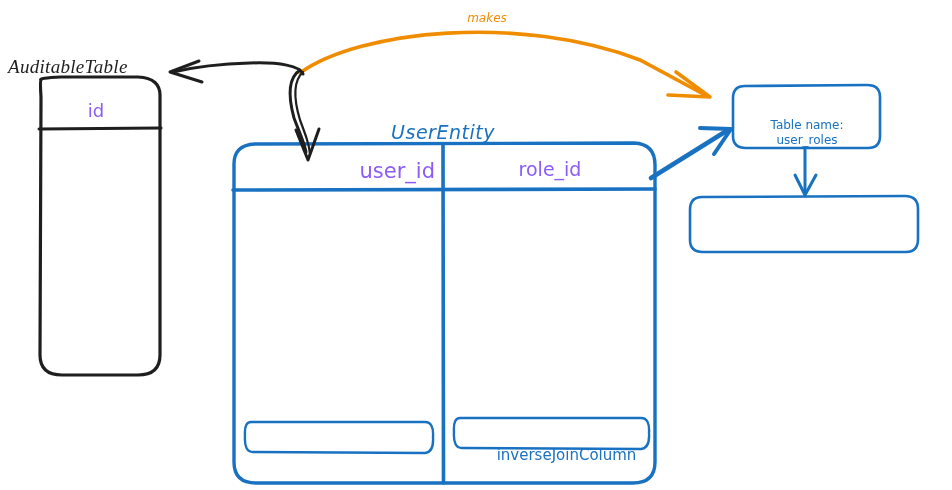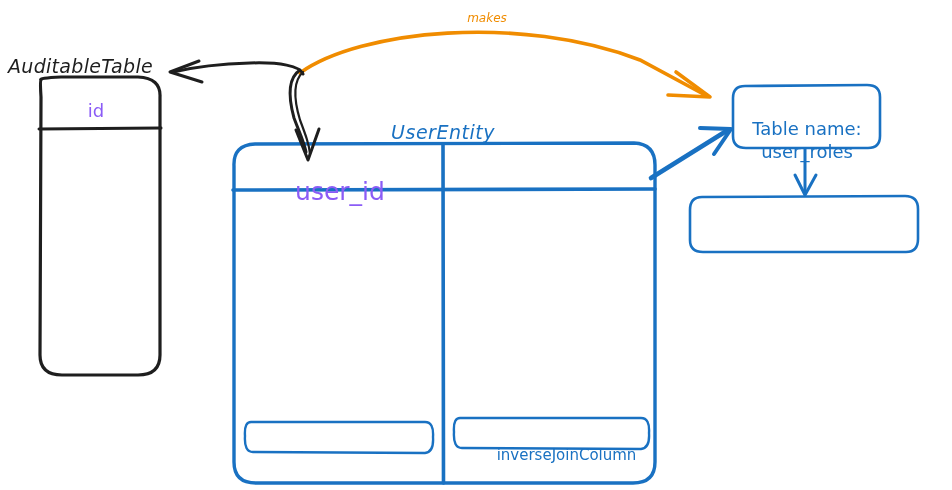--- a/index.html
+++ b/index.html
@@ -33,57 +33,59 @@
   .lbl-blue  { color: #1971c2; margin-top: 23px; }
   .lbl-orange{ color: #f08c00; }
 
   #auditable-title {
     left: 8px; top: 55px;
     font-size: 19px;
     color: #1e1e1e;
     text-align: center;
     font-style: italic;
     letter-spacing: .3px;
+    font-family: Liberation Serif, serif;
   }
   #auditable-id {
     left: 37px; top: 100px;
     width: 118px;
     font-size: 18px;
   }
   #userentity-title {
     left: 338px; top: 98px;
     width: 210px;
     font-size: 19px;
     font-style: italic;
     letter-spacing: .5px;
   }
   #col-user-id {
-    left: 245px; top: 176px;
+    left: 245px; top: 158px;
     width: 190px;
-    font-size: 25px;
+    font-size: 21px;
+    text-align: right;
   }
   #col-role-id {
     left: 455px; top: 158px;
     width: 190px;
     font-size: 19px;
   }
   #join-column-label {
     left: 246px; top: 427px;
     width: 186px;
     font-size: 15px;
   }
   #inverse-join-column-label {
     left: 455px; top: 423px;
     width: 223px;
     font-size: 15px;
   }
   #table-name-label {
     left: 736px; top: 95px;
     width: 142px;
-    font-size: 18px;
+    font-size: 12px;
   }
   #reference-col-label {
     left: 694px; top: 203px;
     width: 220px;
     font-size: 15px;
   }
   #makes-label {
     left: 432px; top: 11px;
     width: 110px;
     font-size: 12px;
@@ -160,20 +162,21 @@
   </svg>
 
   <div class="lbl lbl-black" id="auditable-title">AuditableTable</div>
 
   <div class="lbl lbl-black" id="auditable-id">id</div>
 
   <div class="lbl lbl-blue" id="userentity-title">UserEntity</div>
 
   <div class="lbl lbl-black" id="col-user-id">user_id</div>
 
+  <div class="lbl lbl-black" id="col-role-id">role_id</div>
 
 
   <div class="lbl lbl-blue" id="inverse-join-column-label">inverseJoinColumn</div>
 
   <div class="lbl lbl-blue" id="table-name-label">Table name:
 user_roles</div>
 
 
   <div class="lbl lbl-orange" id="makes-label">makes</div>
 

